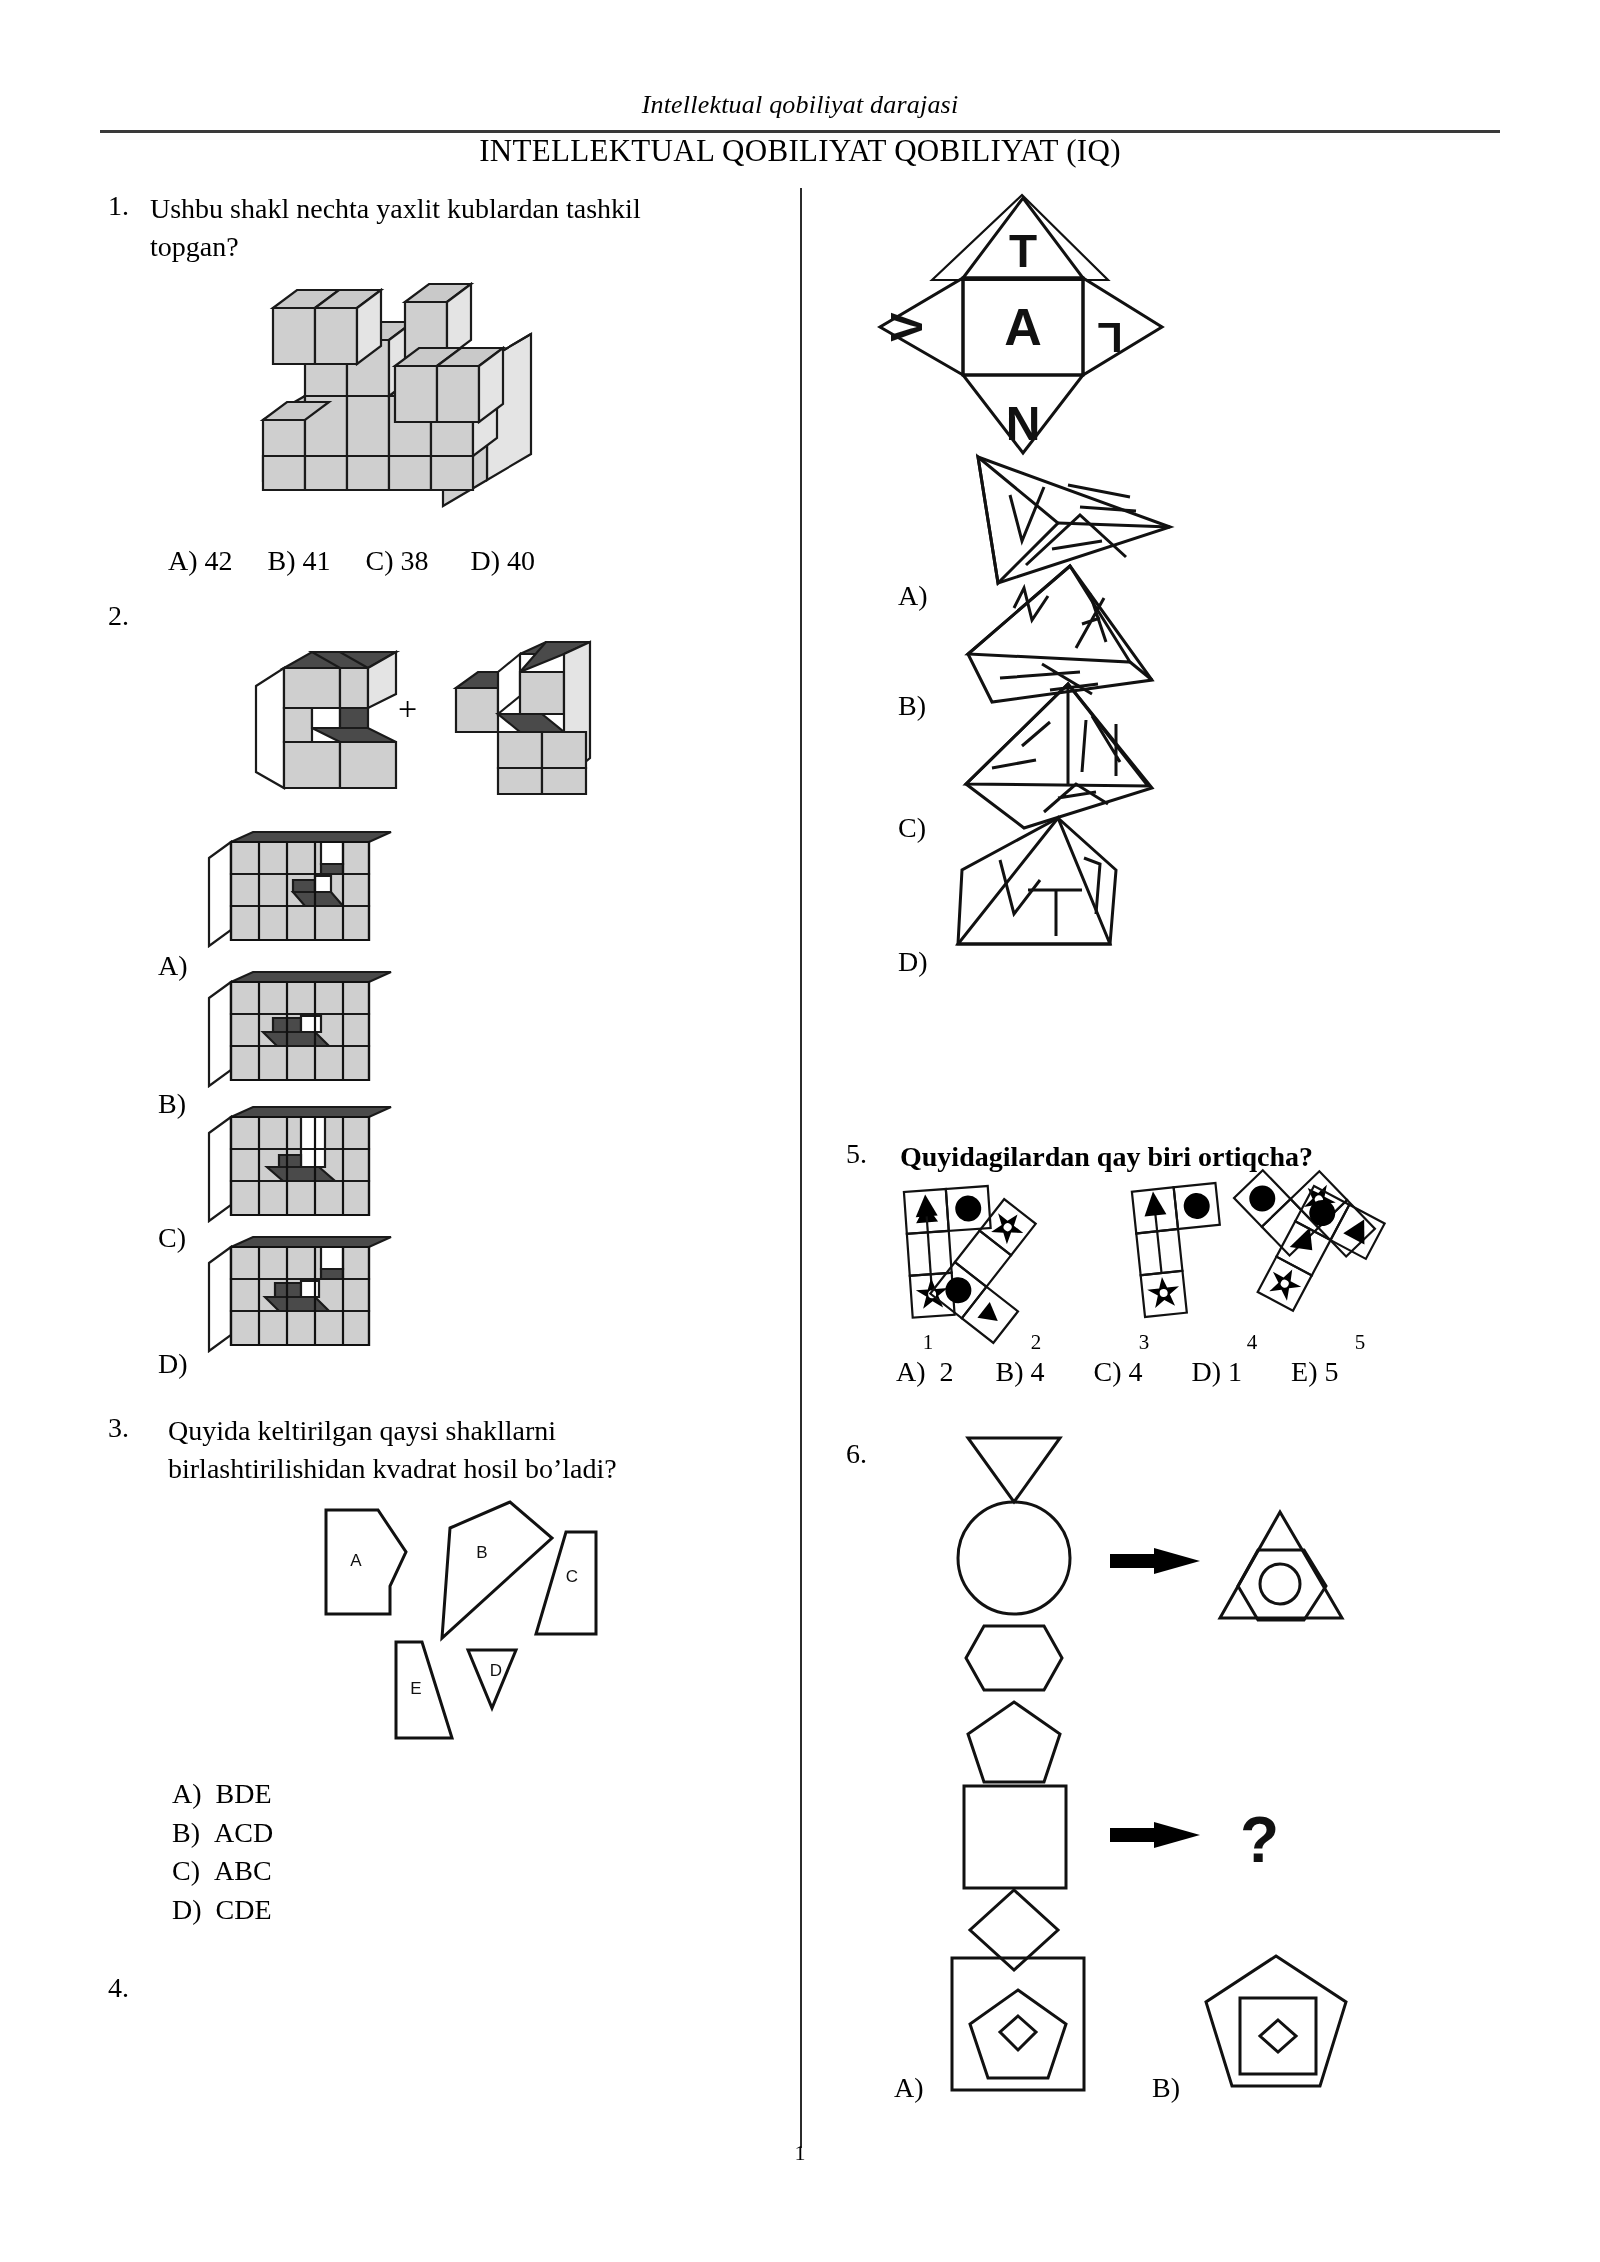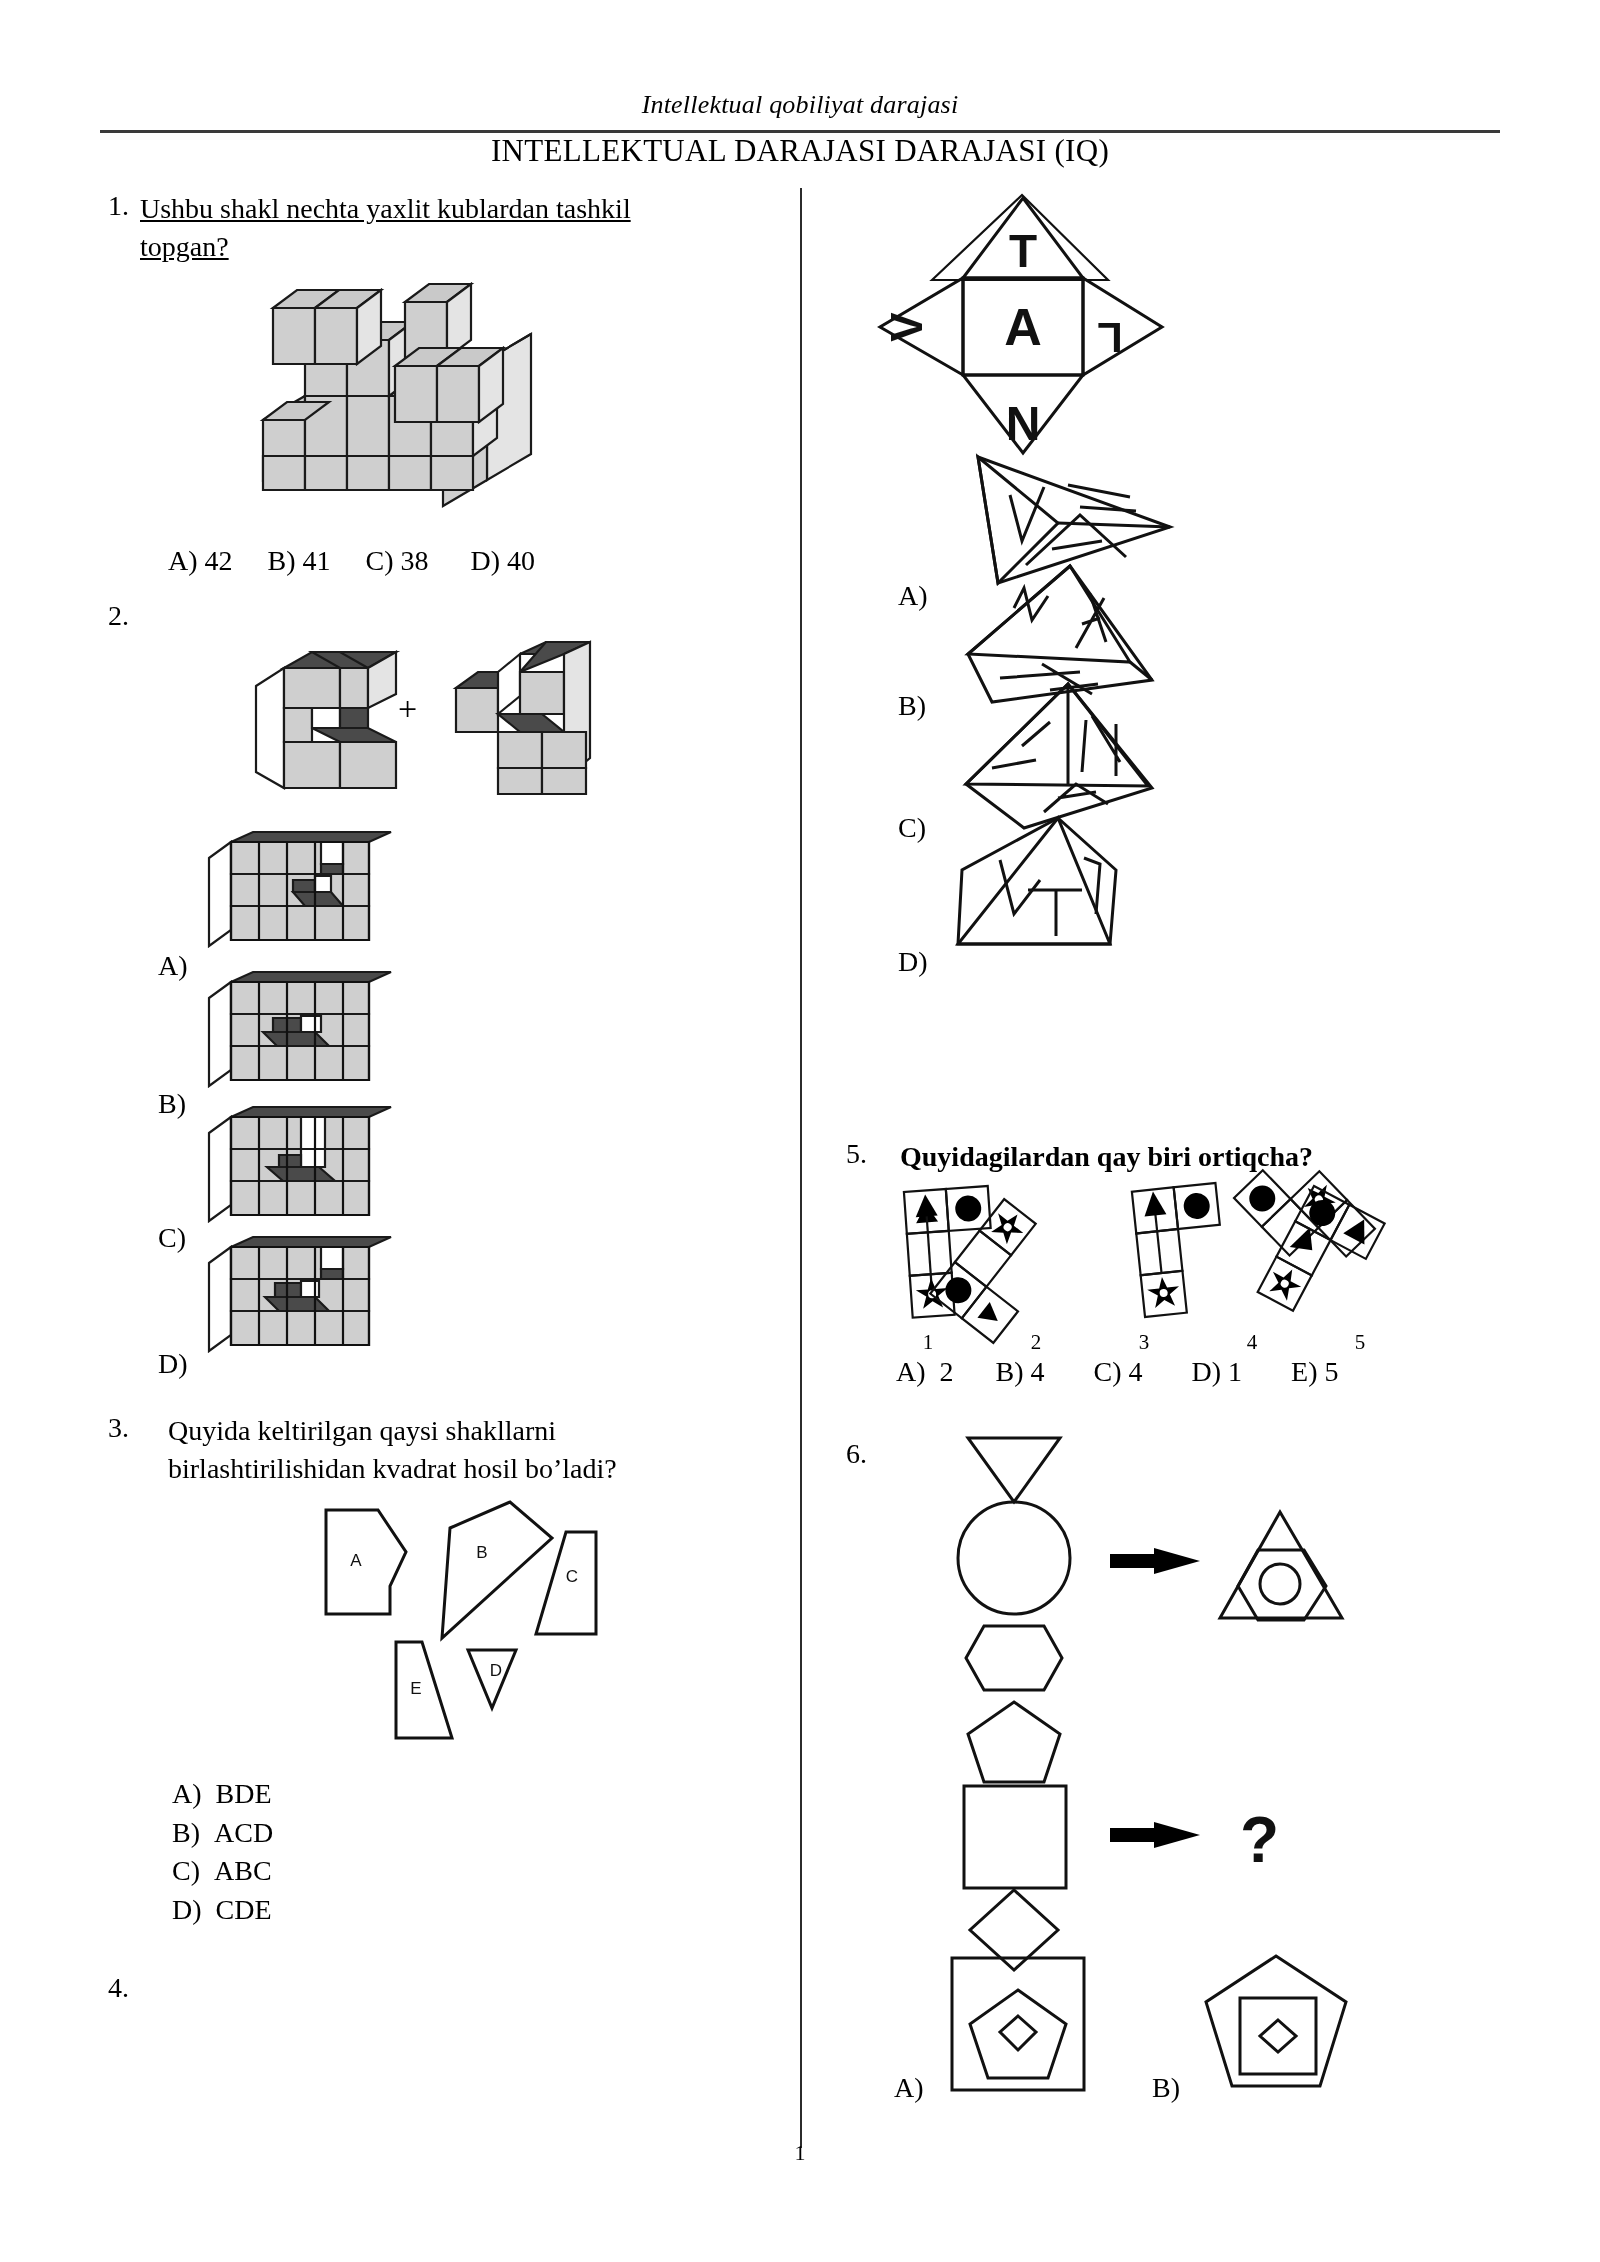--- a/index.html
+++ b/index.html
@@ -112,26 +112,26 @@
   .netletter { font-family: "Liberation Sans", sans-serif; font-weight: bold; fill: #111; }
   .qmark { font-family: "Liberation Sans", sans-serif; font-weight: bold; font-size: 64px; fill: #111; }
 </style>
 </head>
 <body>
 
 <div class="page">
 
   <div class="hdr-sub">Intellektual qobiliyat darajasi</div>
   <div class="hdr-rule"></div>
-  <div class="hdr-title">INTELLEKTUAL DARAJASI DARAJASI (IQ)</div>
+  <div class="hdr-title">INTELLEKTUAL QOBILIYAT QOBILIYAT (IQ)</div>
 
   <div class="divider"></div>
 
   <div class="qnum" style="left:108px; top:190px;">1.</div>
-  <div class="qtext" style="left:140px; top:190px; width:560px;text-decoration:underline;">Ushbu shakl nechta yaxlit kublardan tashkil topgan?</div>
+  <div class="qtext" style="left:150px; top:190px; width:560px;">Ushbu shakl nechta yaxlit kublardan tashkil topgan?</div>
 
   <div class="fig" style="left:245px; top:268px;">
     <svg width="310" height="225" viewBox="0 0 310 225">
       <g>
 
         <polygon class="cside" points="242,92 286,66 286,186 242,212"></polygon>
         <polygon class="cfront" points="198,118 242,92 242,212 198,238"></polygon>
         <polygon class="ctop" points="198,118 242,92 286,66 242,92"></polygon>
 
         <polygon class="cfront" points="18,152 60,128 60,188 18,212"></polygon>

